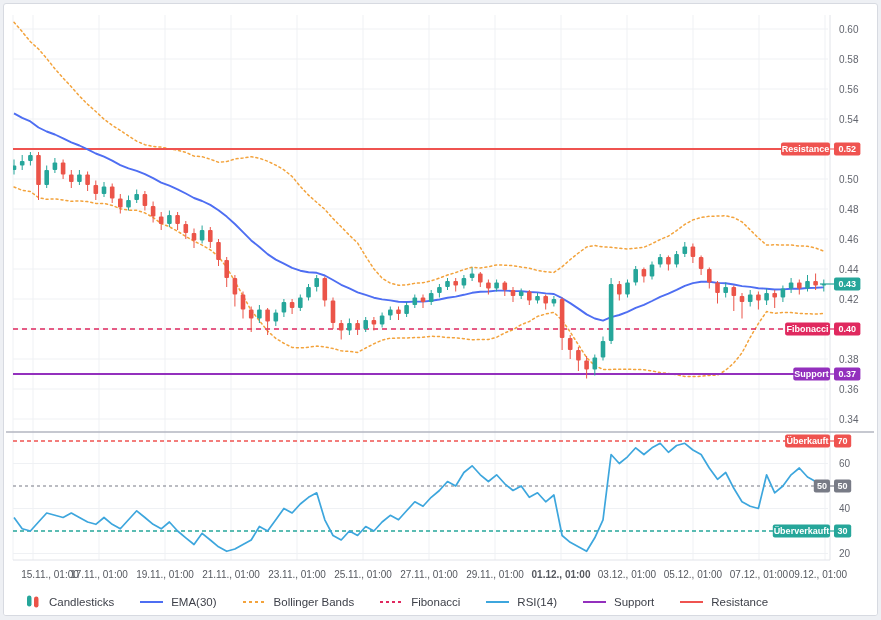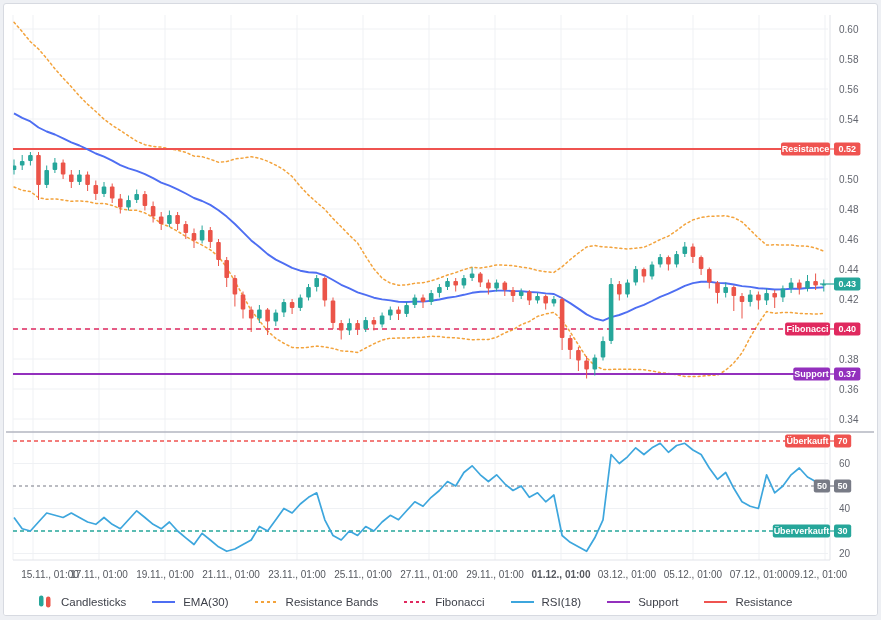--- a/index.html
+++ b/index.html
@@ -1,18 +1,18 @@
 <!DOCTYPE html>
 <html><head>
 <meta charset="utf-8">
 <style>
   html,body{margin:0;padding:0;width:881px;height:620px;background:#eef0f4;font-family:"Liberation Sans",sans-serif;overflow:hidden}
   .widget{position:absolute;left:3px;top:3px;width:873px;height:611px;background:#ffffff;border:1px solid #d7dae1;border-radius:3px;overflow:hidden}
   #chart-svg{display:block}
-  .legend{position:absolute;left:0;top:584px;width:100%;height:27px;display:flex;align-items:center;padding-left:34px;box-sizing:border-box;background:#ffffff}
+  .legend{position:absolute;left:0;top:584px;width:100%;height:27px;display:flex;align-items:center;padding-left:22px;box-sizing:border-box;background:#ffffff}
   .legend-item{display:flex;align-items:center;margin-right:26px;cursor:pointer}
   .legend-item .mk{margin-right:8px;display:flex;align-items:center}
   .legend-item .lb{font-size:11.5px;color:#3c3f48}
   .bt{fill:#ffffff;font-size:9px;font-weight:bold;text-anchor:middle}
   .axt{fill:#63666f;font-size:10px}
   .xlt{fill:#55585f;font-size:10px;text-anchor:middle}
 </style>
 </head>
 <body>
 
@@ -391,37 +391,37 @@
           </svg>
         </span>
         <span class="lb">EMA(30)</span>
       </div>
       <div class="legend-item">
         <span class="mk">
           <svg width="23" height="6">
             <line x1="0" y1="3" x2="23" y2="3" stroke="#f3a33c" stroke-width="2" stroke-dasharray="3 3"></line>
           </svg>
         </span>
-        <span class="lb">Resistance Bands</span>
+        <span class="lb">Bollinger Bands</span>
       </div>
       <div class="legend-item">
         <span class="mk">
           <svg width="23" height="6">
             <line x1="0" y1="3" x2="23" y2="3" stroke="#e0295f" stroke-width="2" stroke-dasharray="3 3"></line>
           </svg>
         </span>
         <span class="lb">Fibonacci</span>
       </div>
       <div class="legend-item">
         <span class="mk">
           <svg width="23" height="6">
             <line x1="0" y1="3" x2="23" y2="3" stroke="#3da6dd" stroke-width="2"></line>
           </svg>
         </span>
-        <span class="lb">RSI(18)</span>
+        <span class="lb">RSI(14)</span>
       </div>
       <div class="legend-item">
         <span class="mk">
           <svg width="23" height="6">
             <line x1="0" y1="3" x2="23" y2="3" stroke="#9330bd" stroke-width="2"></line>
           </svg>
         </span>
         <span class="lb">Support</span>
       </div>
       <div class="legend-item">

